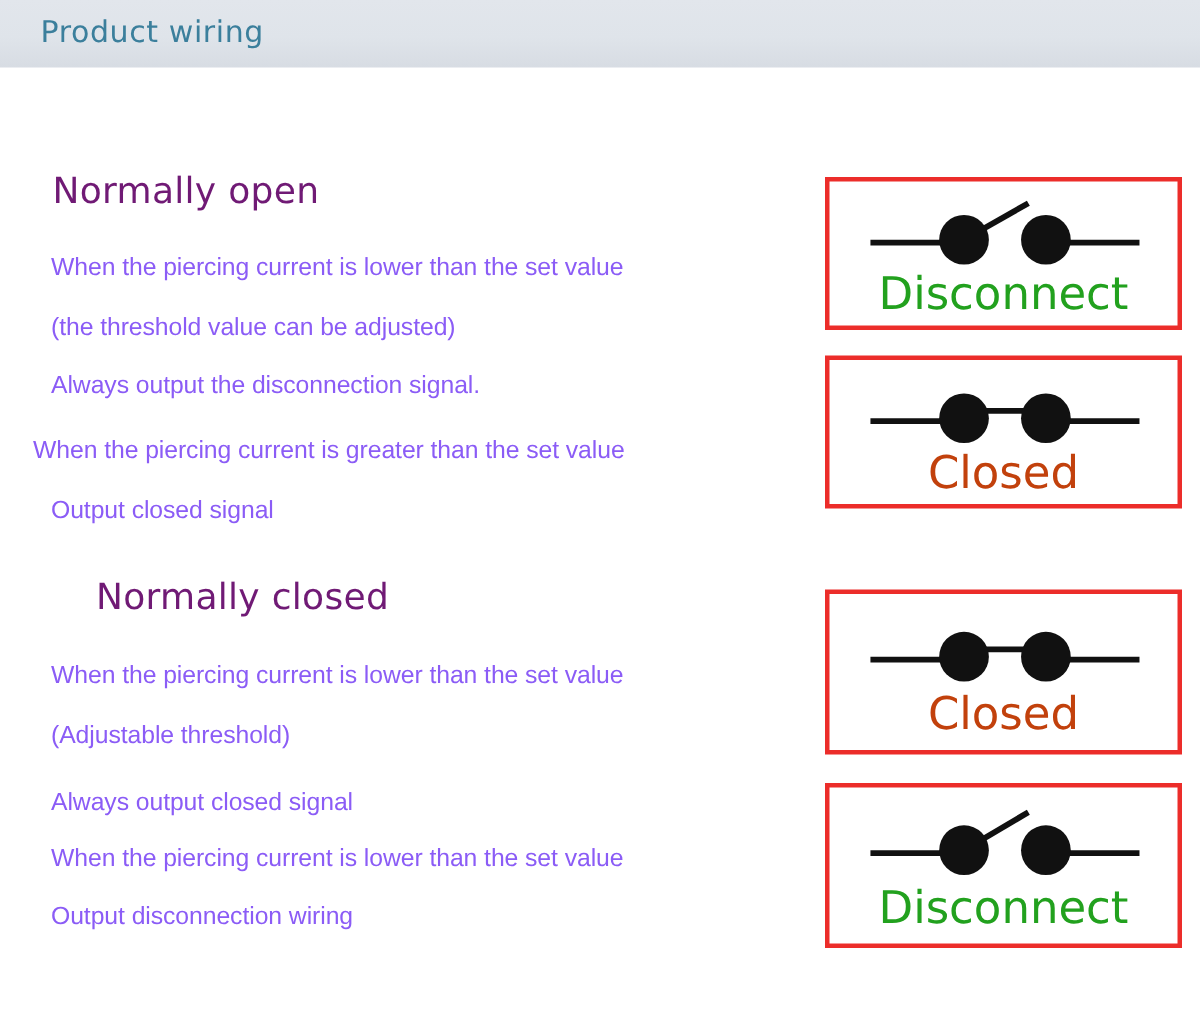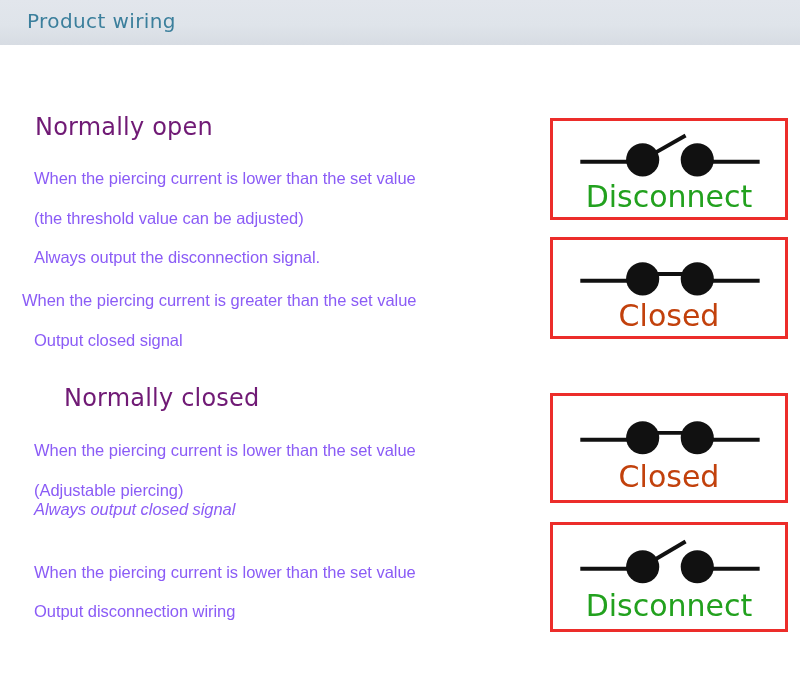--- a/index.html
+++ b/index.html
@@ -118,22 +118,22 @@
 
     <div class="body-line" style="left:34px; top:124px;">When the piercing current is lower than the set value</div>
     <div class="body-line" style="left:34px; top:164px;">(the threshold value can be adjusted)</div>
     <div class="body-line" style="left:34px; top:203px;">Always output the disconnection signal.</div>
     <div class="body-line" style="left:22px; top:246px;">When the piercing current is greater than the set value</div>
     <div class="body-line" style="left:34px; top:286px;">Output closed signal</div>
 
     <div class="section-heading" style="left:20px; top:339px;margin-left:44px;">Normally closed</div>
 
     <div class="body-line" style="left:34px; top:396px;">When the piercing current is lower than the set value</div>
-    <div class="body-line" style="left:34px; top:436px;">(Adjustable piercing)</div>
-    <div class="body-line" style="left:34px; top:455px;font-style:italic;">Always output closed signal</div>
+    <div class="body-line" style="left:34px; top:436px;">(Adjustable threshold)</div>
+    <div class="body-line" style="left:34px; top:481px;">Always output closed signal</div>
     <div class="body-line" style="left:34px; top:518px;">When the piercing current is lower than the set value</div>
     <div class="body-line" style="left:34px; top:557px;">Output disconnection wiring</div>
   </div>
 
   <div class="diagram-column">
 
     <div class="diagram-box" style="top:73px; height:102px;">
       <svg class="diagram-svg" viewBox="0 0 238 52" height="52">
         <line x1="28" y1="35" x2="88" y2="35" stroke="#111111" stroke-width="4"></line>
         <line x1="152" y1="35" x2="212" y2="35" stroke="#111111" stroke-width="4"></line>

